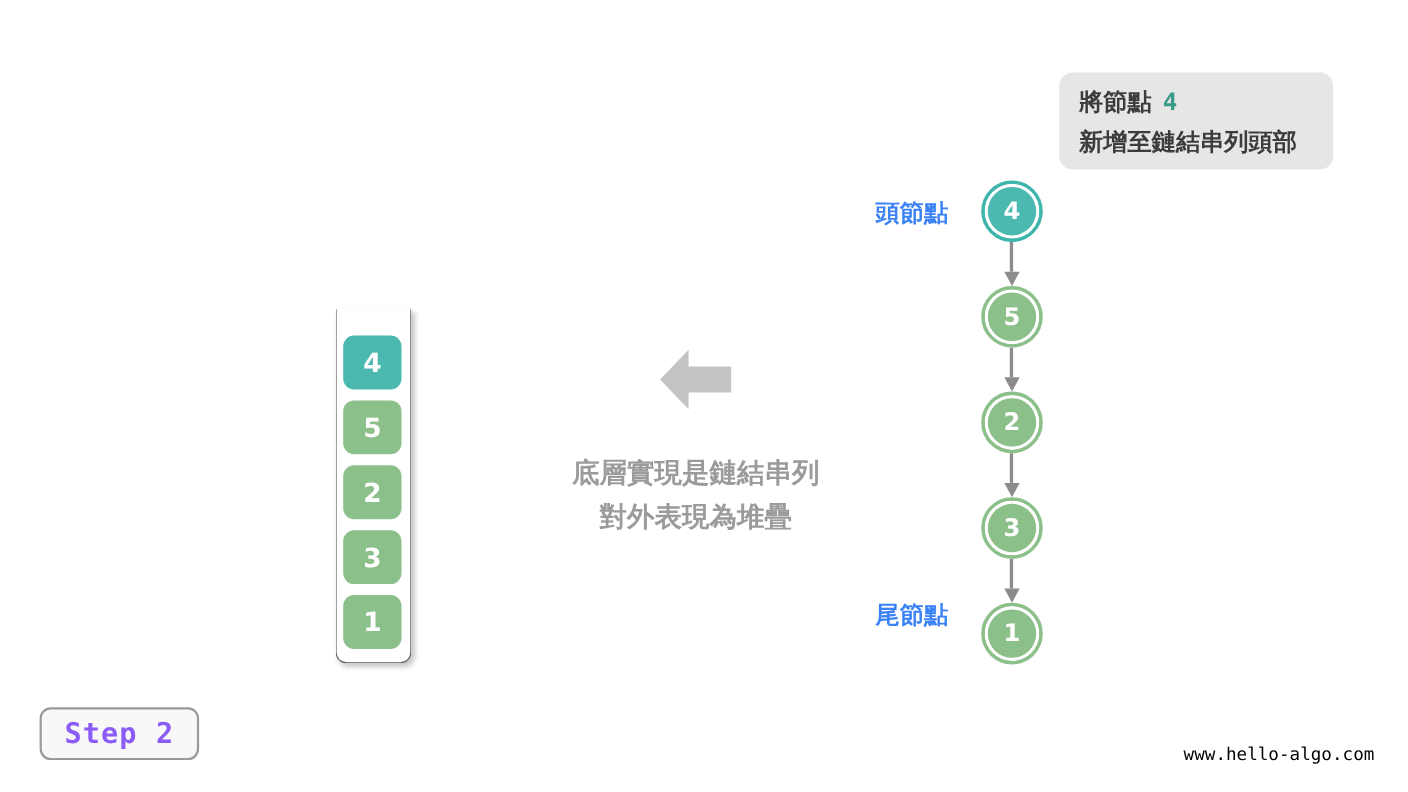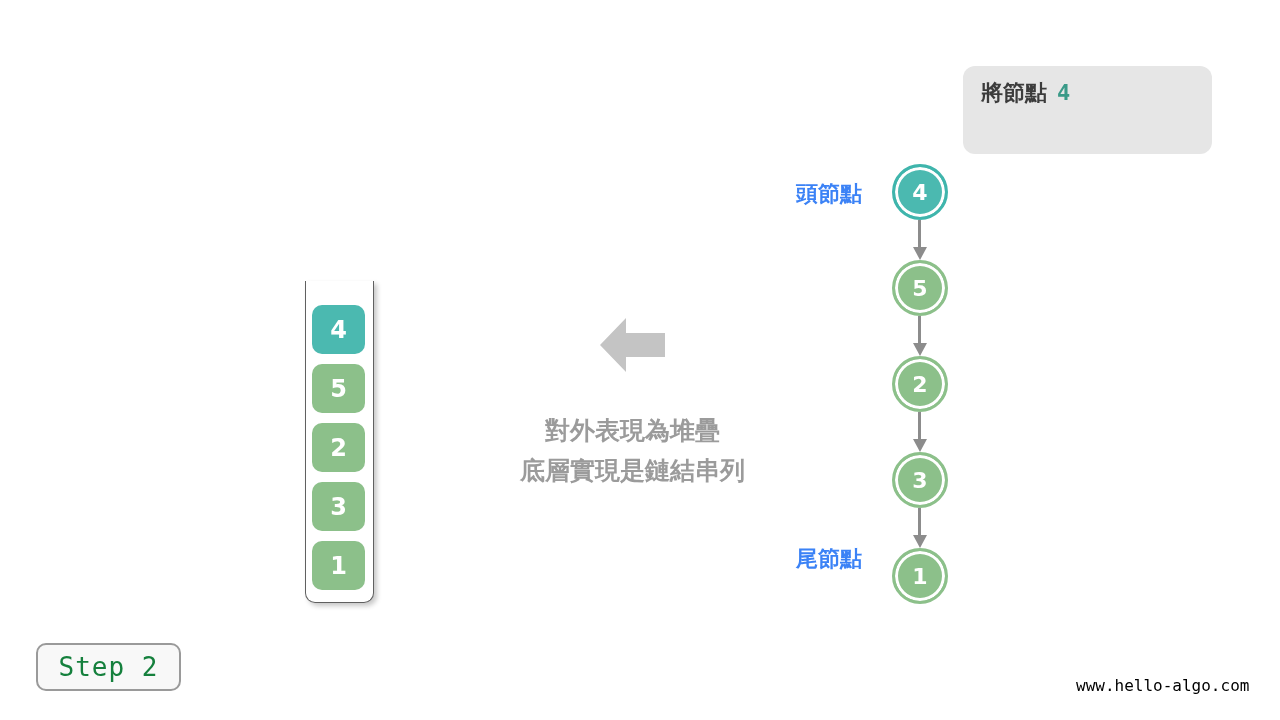--- a/index.html
+++ b/index.html
@@ -77,54 +77,55 @@
     color:#3b82f6; font-size:22px; font-weight:700;
   }
   .head-label { top:179px; }
   .tail-label { top:544px; }
 
   
   .step-box {
     position:absolute; left:36px; top:643px; width:145px; height:48px;
     background:#F8F8F8; border:2px solid #9A9A9A; border-radius:10px; box-sizing:border-box;
     display:flex; align-items:center; justify-content:center;
-    font-family:"DejaVu Sans Mono", monospace; font-size:26px; font-weight:400;
-    color:#15803d; letter-spacing:1px;
+    font-family:"DejaVu Sans Mono", monospace; font-size:26px; font-weight:700;
+    color:#8b5cf6; letter-spacing:1px;
   }
 
   
   .watermark {
     position:absolute; left:1076px; top:676px;
     font-family:"DejaVu Sans Mono", monospace; font-size:16px; color:#000000;
   }
 </style>
 </head>
 <body>
 
 <div class="page">
 
   <div class="callout">
     <div>
       <span>將節點</span><span class="accent-val">4</span>
     </div>
+    <div>新增至鏈結串列頭部</div>
   </div>
 
 
   <div class="stack-frame">
     <div class="stack-item si0 highlight">4</div>
     <div class="stack-item si1">5</div>
     <div class="stack-item si2">2</div>
     <div class="stack-item si3">3</div>
     <div class="stack-item si4">1</div>
   </div>
 
   <div class="big-arrow"></div>
   <div class="note">
+    <div>底層實現是鏈結串列</div>
     <div>對外表現為堆疊</div>
-    <div>底層實現是鏈結串列</div>
   </div>
 
   <div class="list-label head-label">頭節點</div>
   <div class="list-label tail-label">尾節點</div>
 
   <div class="conn-line cl0"></div>
   <div class="conn-head ch0"></div>
   <div class="conn-line cl1"></div>
   <div class="conn-head ch1"></div>
   <div class="conn-line cl2"></div>

